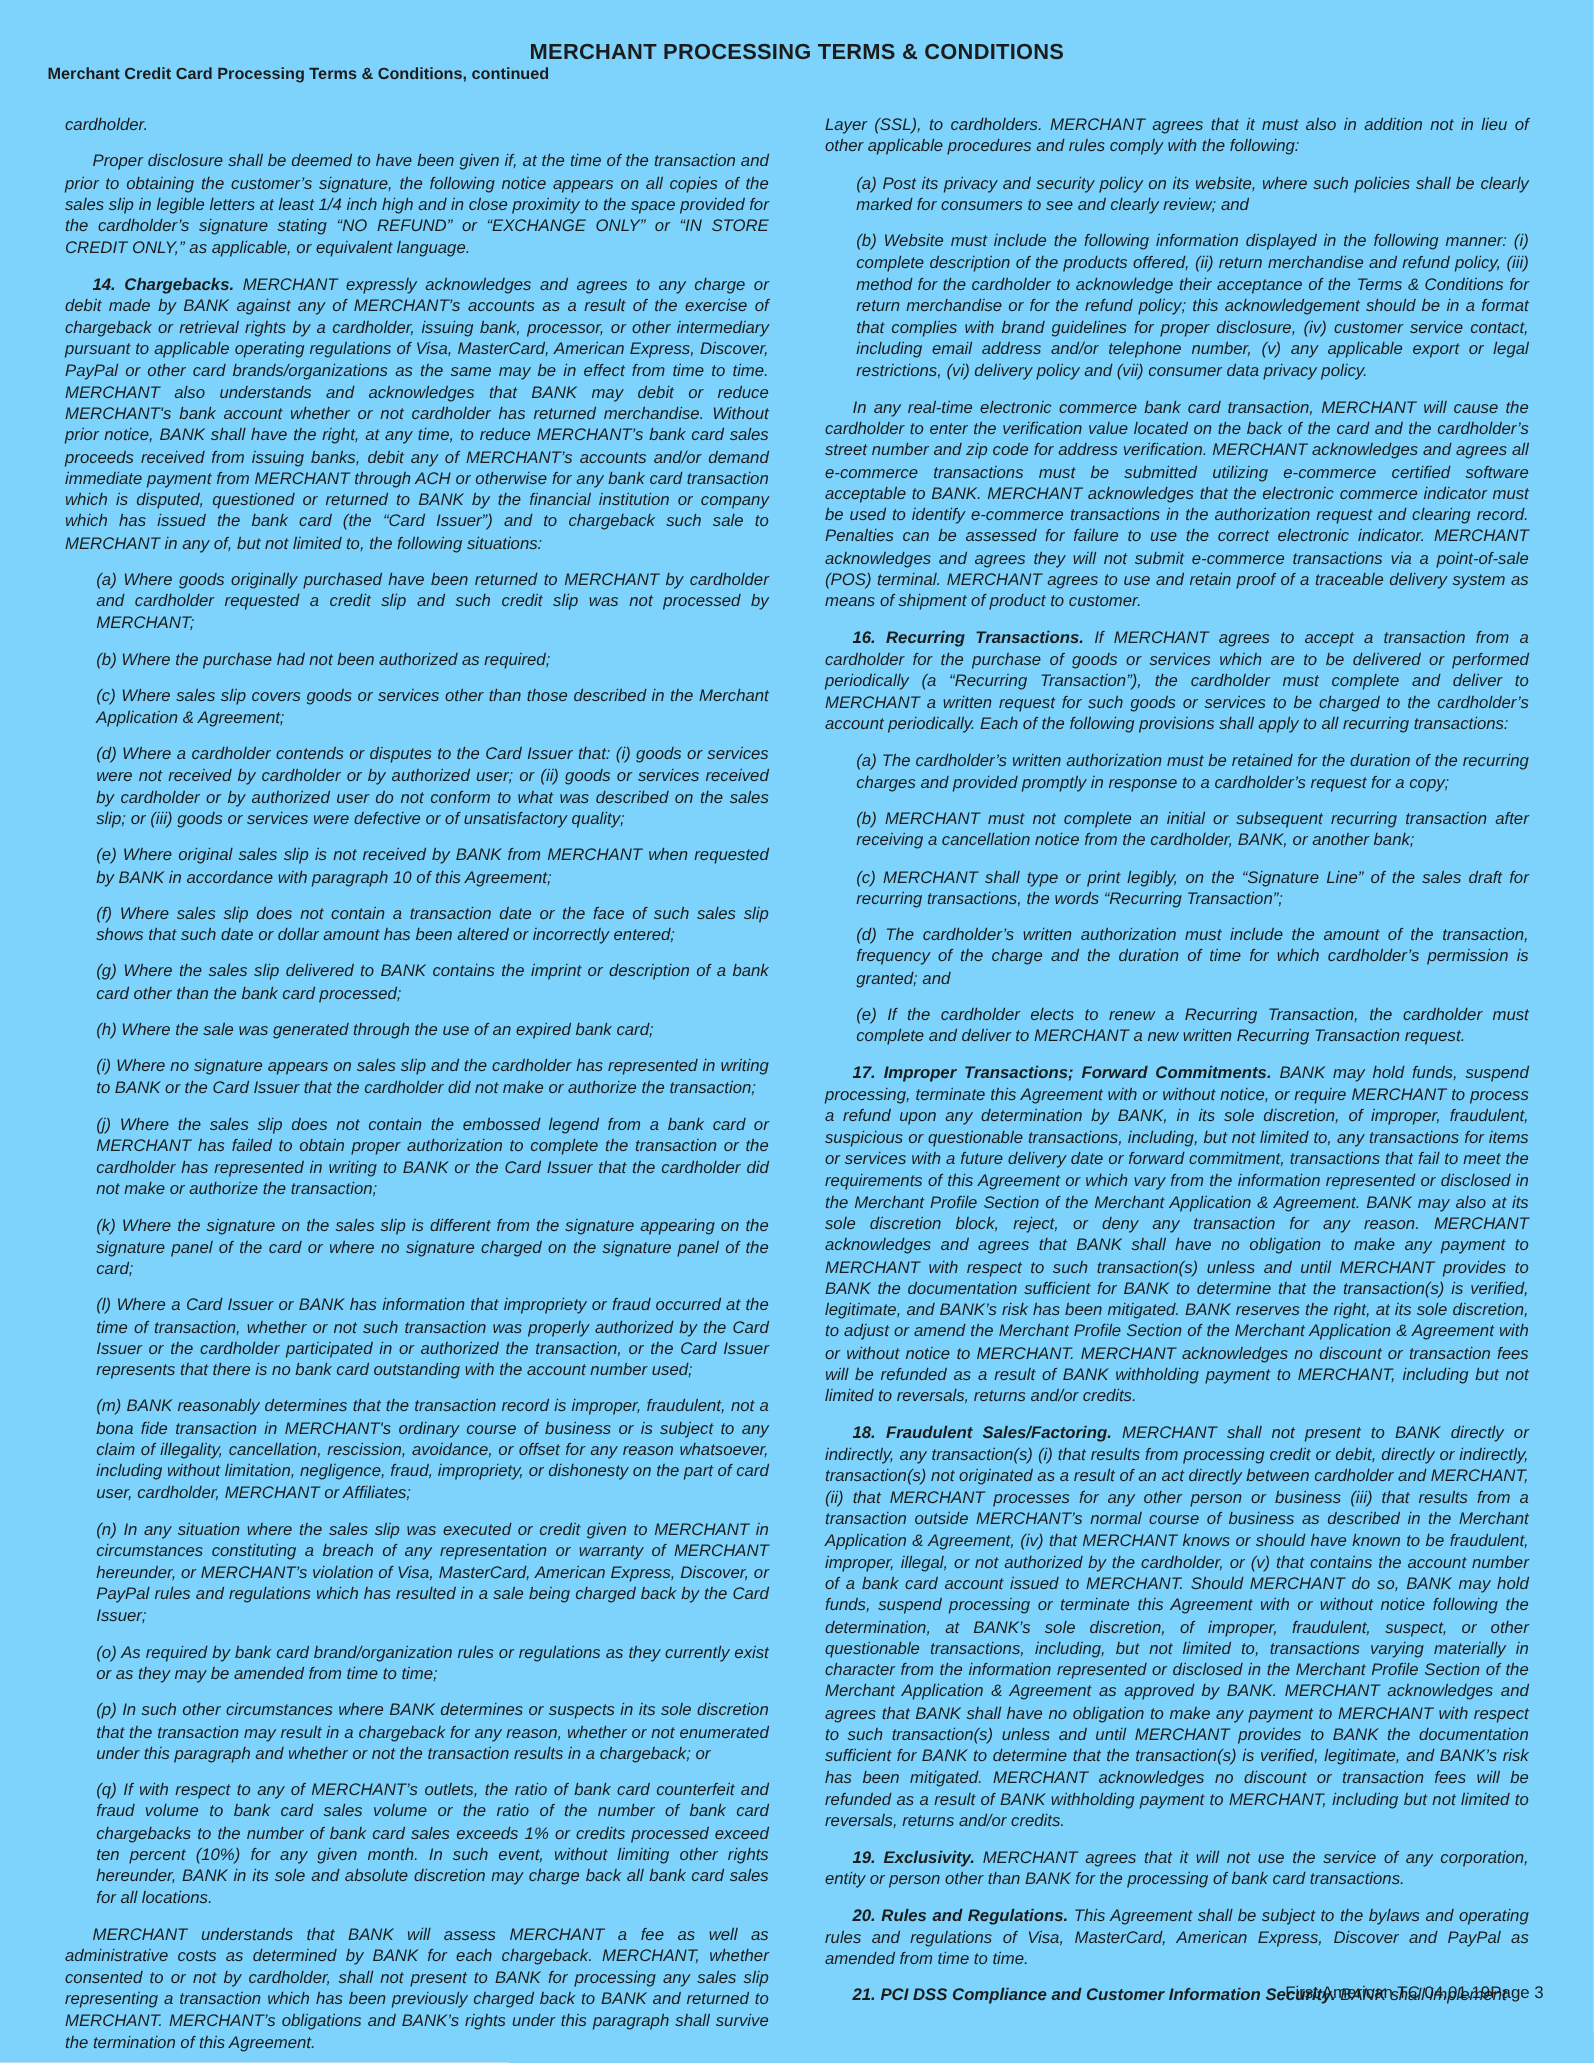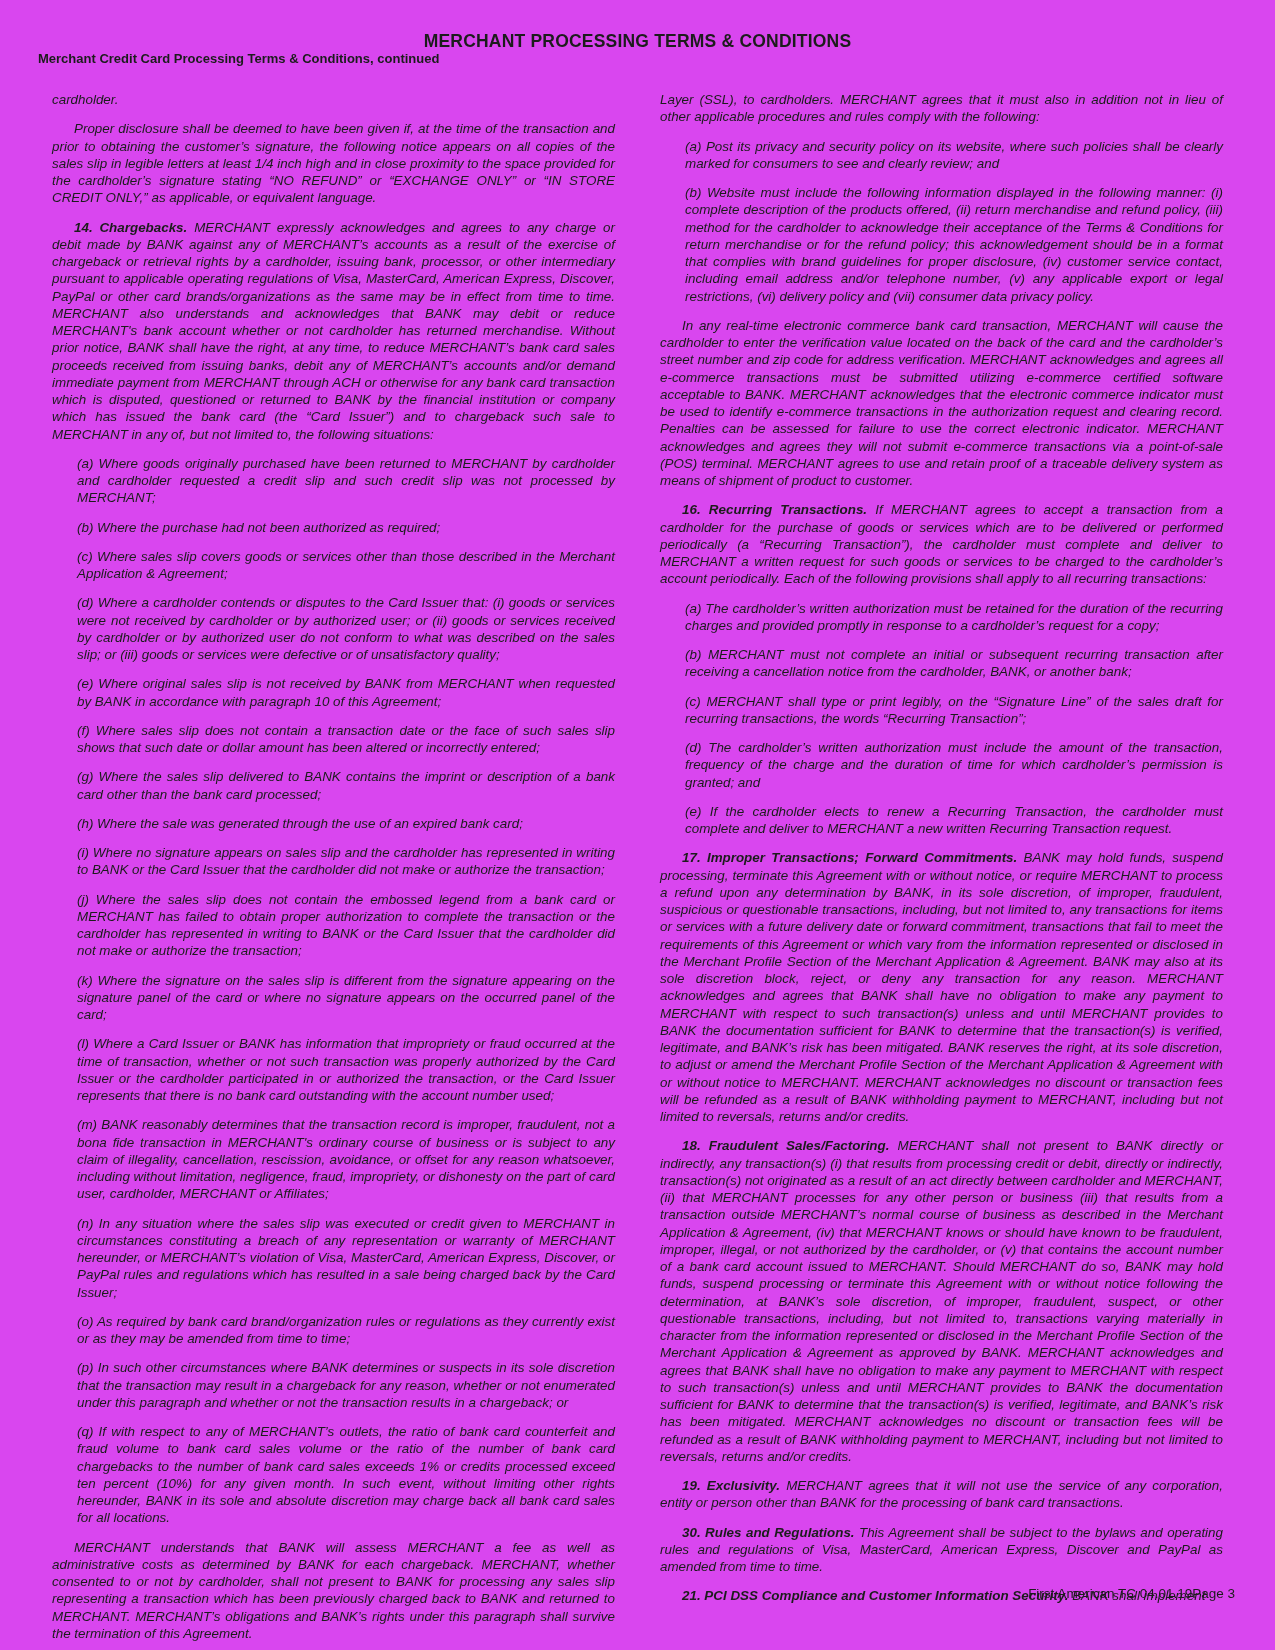--- a/index.html
+++ b/index.html
@@ -1,19 +1,19 @@
 <!DOCTYPE html>
 <html><head>
 <meta charset="utf-8">
 <style>
   html,body{margin:0;padding:0;background:#e8e8e8;}
   .page{
     position:relative;
     width:1275px;height:1650px;
-    background:#d946ef;
+    background:#7dd3fc;
     margin:0 auto;
     font-family:"Liberation Sans","DejaVu Sans",sans-serif;
     color:#1c1c1c;
     overflow:hidden;
   }
   .doc-title{
     padding-top:31px;
     text-align:center;
     font-size:17.5px;
     font-weight:bold;
@@ -75,21 +75,21 @@
         <p class="li">(a) Where goods originally purchased have been returned to MERCHANT by cardholder and cardholder requested a credit slip and such credit slip was not processed by MERCHANT;</p>
         <p class="li">(b) Where the purchase had not been authorized as required;</p>
         <p class="li">(c) Where sales slip covers goods or services other than those described in the Merchant Application &amp; Agreement;</p>
         <p class="li">(d) Where a cardholder contends or disputes to the Card Issuer that: (i) goods or services were not received by cardholder or by authorized user; or (ii) goods or services received by cardholder or by authorized user do not conform to what was described on the sales slip; or (iii) goods or services were defective or of unsatisfactory quality;</p>
         <p class="li">(e) Where original sales slip is not received by BANK from MERCHANT when requested by BANK in accordance with paragraph 10 of this Agreement;</p>
         <p class="li">(f) Where sales slip does not contain a transaction date or the face of such sales slip shows that such date or dollar amount has been altered or incorrectly entered;</p>
         <p class="li">(g) Where the sales slip delivered to BANK contains the imprint or description of a bank card other than the bank card processed;</p>
         <p class="li">(h) Where the sale was generated through the use of an expired bank card;</p>
         <p class="li">(i) Where no signature appears on sales slip and the cardholder has represented in writing to BANK or the Card Issuer that the cardholder did not make or authorize the transaction;</p>
         <p class="li">(j) Where the sales slip does not contain the embossed legend from a bank card or MERCHANT has failed to obtain proper authorization to complete the transaction or the cardholder has represented in writing to BANK or the Card Issuer that the cardholder did not make or authorize the transaction;</p>
-        <p class="li">(k) Where the signature on the sales slip is different from the signature appearing on the signature panel of the card or where no signature appears on the occurred panel of the card;</p>
+        <p class="li">(k) Where the signature on the sales slip is different from the signature appearing on the signature panel of the card or where no signature charged on the signature panel of the card;</p>
         <p class="li">(l) Where a Card Issuer or BANK has information that impropriety or fraud occurred at the time of transaction, whether or not such transaction was properly authorized by the Card Issuer or the cardholder participated in or authorized the transaction, or the Card Issuer represents that there is no bank card outstanding with the account number used;</p>
         <p class="li">(m) BANK reasonably determines that the transaction record is improper, fraudulent, not a bona fide transaction in MERCHANT's ordinary course of business or is subject to any claim of illegality, cancellation, rescission, avoidance, or offset for any reason whatsoever, including without limitation, negligence, fraud, impropriety, or dishonesty on the part of card user, cardholder, MERCHANT or Affiliates;</p>
         <p class="li">(n) In any situation where the sales slip was executed or credit given to MERCHANT in circumstances constituting a breach of any representation or warranty of MERCHANT hereunder, or MERCHANT’s violation of Visa, MasterCard, American Express, Discover, or PayPal rules and regulations which has resulted in a sale being charged back by the Card Issuer;</p>
         <p class="li">(o) As required by bank card brand/organization rules or regulations as they currently exist or as they may be amended from time to time;</p>
         <p class="li">(p) In such other circumstances where BANK determines or suspects in its sole discretion that the transaction may result in a chargeback for any reason, whether or not enumerated under this paragraph and whether or not the transaction results in a chargeback; or</p>
         <p class="li">(q) If with respect to any of MERCHANT’s outlets, the ratio of bank card counterfeit and fraud volume to bank card sales volume or the ratio of the number of bank card chargebacks to the number of bank card sales exceeds 1% or credits processed exceed ten percent (10%) for any given month. In such event, without limiting other rights hereunder, BANK in its sole and absolute discretion may charge back all bank card sales for all locations.</p>
       </div>
 
       <p class="nogap indent">MERCHANT understands that BANK will assess MERCHANT a fee as well as administrative costs as determined by BANK for each chargeback. MERCHANT, whether consented to or not by cardholder, shall not present to BANK for processing any sales slip representing a transaction which has been previously charged back to BANK and returned to MERCHANT. MERCHANT’s obligations and BANK’s rights under this paragraph shall survive the termination of this Agreement.</p>
 
@@ -117,21 +117,21 @@
         <p class="li">(d) The cardholder’s written authorization must include the amount of the transaction, frequency of the charge and the duration of time for which cardholder’s permission is granted; and</p>
         <p class="li">(e) If the cardholder elects to renew a Recurring Transaction, the cardholder must complete and deliver to MERCHANT a new written Recurring Transaction request.</p>
       </div>
 
       <p class="blk indent"><span class="run-in">17. Improper Transactions; Forward Commitments.</span> <span>BANK may hold funds, suspend processing, terminate this Agreement with or without notice, or require MERCHANT to process a refund upon any determination by BANK, in its sole discretion, of improper, fraudulent, suspicious or questionable transactions, including, but not limited to, any transactions for items or services with a future delivery date or forward commitment, transactions that fail to meet the requirements of this Agreement or which vary from the information represented or disclosed in the Merchant Profile Section of the Merchant Application &amp; Agreement. BANK may also at its sole discretion block, reject, or deny any transaction for any reason. MERCHANT acknowledges and agrees that BANK shall have no obligation to make any payment to MERCHANT with respect to such transaction(s) unless and until MERCHANT provides to BANK the documentation sufficient for BANK to determine that the transaction(s) is verified, legitimate, and BANK’s risk has been mitigated. BANK reserves the right, at its sole discretion, to adjust or amend the Merchant Profile Section of the Merchant Application &amp; Agreement with or without notice to MERCHANT. MERCHANT acknowledges no discount or transaction fees will be refunded as a result of BANK withholding payment to MERCHANT, including but not limited to reversals, returns and/or credits.</span></p>
 
       <p class="blk indent"><span class="run-in">18. Fraudulent Sales/Factoring.</span> <span>MERCHANT shall not present to BANK directly or indirectly, any transaction(s) (i) that results from processing credit or debit, directly or indirectly, transaction(s) not originated as a result of an act directly between cardholder and MERCHANT, (ii) that MERCHANT processes for any other person or business (iii) that results from a transaction outside MERCHANT’s normal course of business as described in the Merchant Application &amp; Agreement, (iv) that MERCHANT knows or should have known to be fraudulent, improper, illegal, or not authorized by the cardholder, or (v) that contains the account number of a bank card account issued to MERCHANT. Should MERCHANT do so, BANK may hold funds, suspend processing or terminate this Agreement with or without notice following the determination, at BANK’s sole discretion, of improper, fraudulent, suspect, or other questionable transactions, including, but not limited to, transactions varying materially in character from the information represented or disclosed in the Merchant Profile Section of the Merchant Application &amp; Agreement as approved by BANK. MERCHANT acknowledges and agrees that BANK shall have no obligation to make any payment to MERCHANT with respect to such transaction(s) unless and until MERCHANT provides to BANK the documentation sufficient for BANK to determine that the transaction(s) is verified, legitimate, and BANK’s risk has been mitigated. MERCHANT acknowledges no discount or transaction fees will be refunded as a result of BANK withholding payment to MERCHANT, including but not limited to reversals, returns and/or credits.</span></p>
 
       <p class="blk indent"><span class="run-in">19. Exclusivity.</span> <span>MERCHANT agrees that it will not use the service of any corporation, entity or person other than BANK for the processing of bank card transactions.</span></p>
 
-      <p class="blk indent"><span class="run-in">30. Rules and Regulations.</span> <span>This Agreement shall be subject to the bylaws and operating rules and regulations of Visa, MasterCard, American Express, Discover and PayPal as amended from time to time.</span></p>
+      <p class="blk indent"><span class="run-in">20. Rules and Regulations.</span> <span>This Agreement shall be subject to the bylaws and operating rules and regulations of Visa, MasterCard, American Express, Discover and PayPal as amended from time to time.</span></p>
 
       <p class="blk indent"><span class="run-in">21. PCI DSS Compliance and Customer Information Security.</span> <span>BANK shall implement</span></p>
     </div>
 
   </div>
 
   <div class="footer">
     <span>First American TC 04.01.19</span>
     <span>Page 3</span>
   </div>

